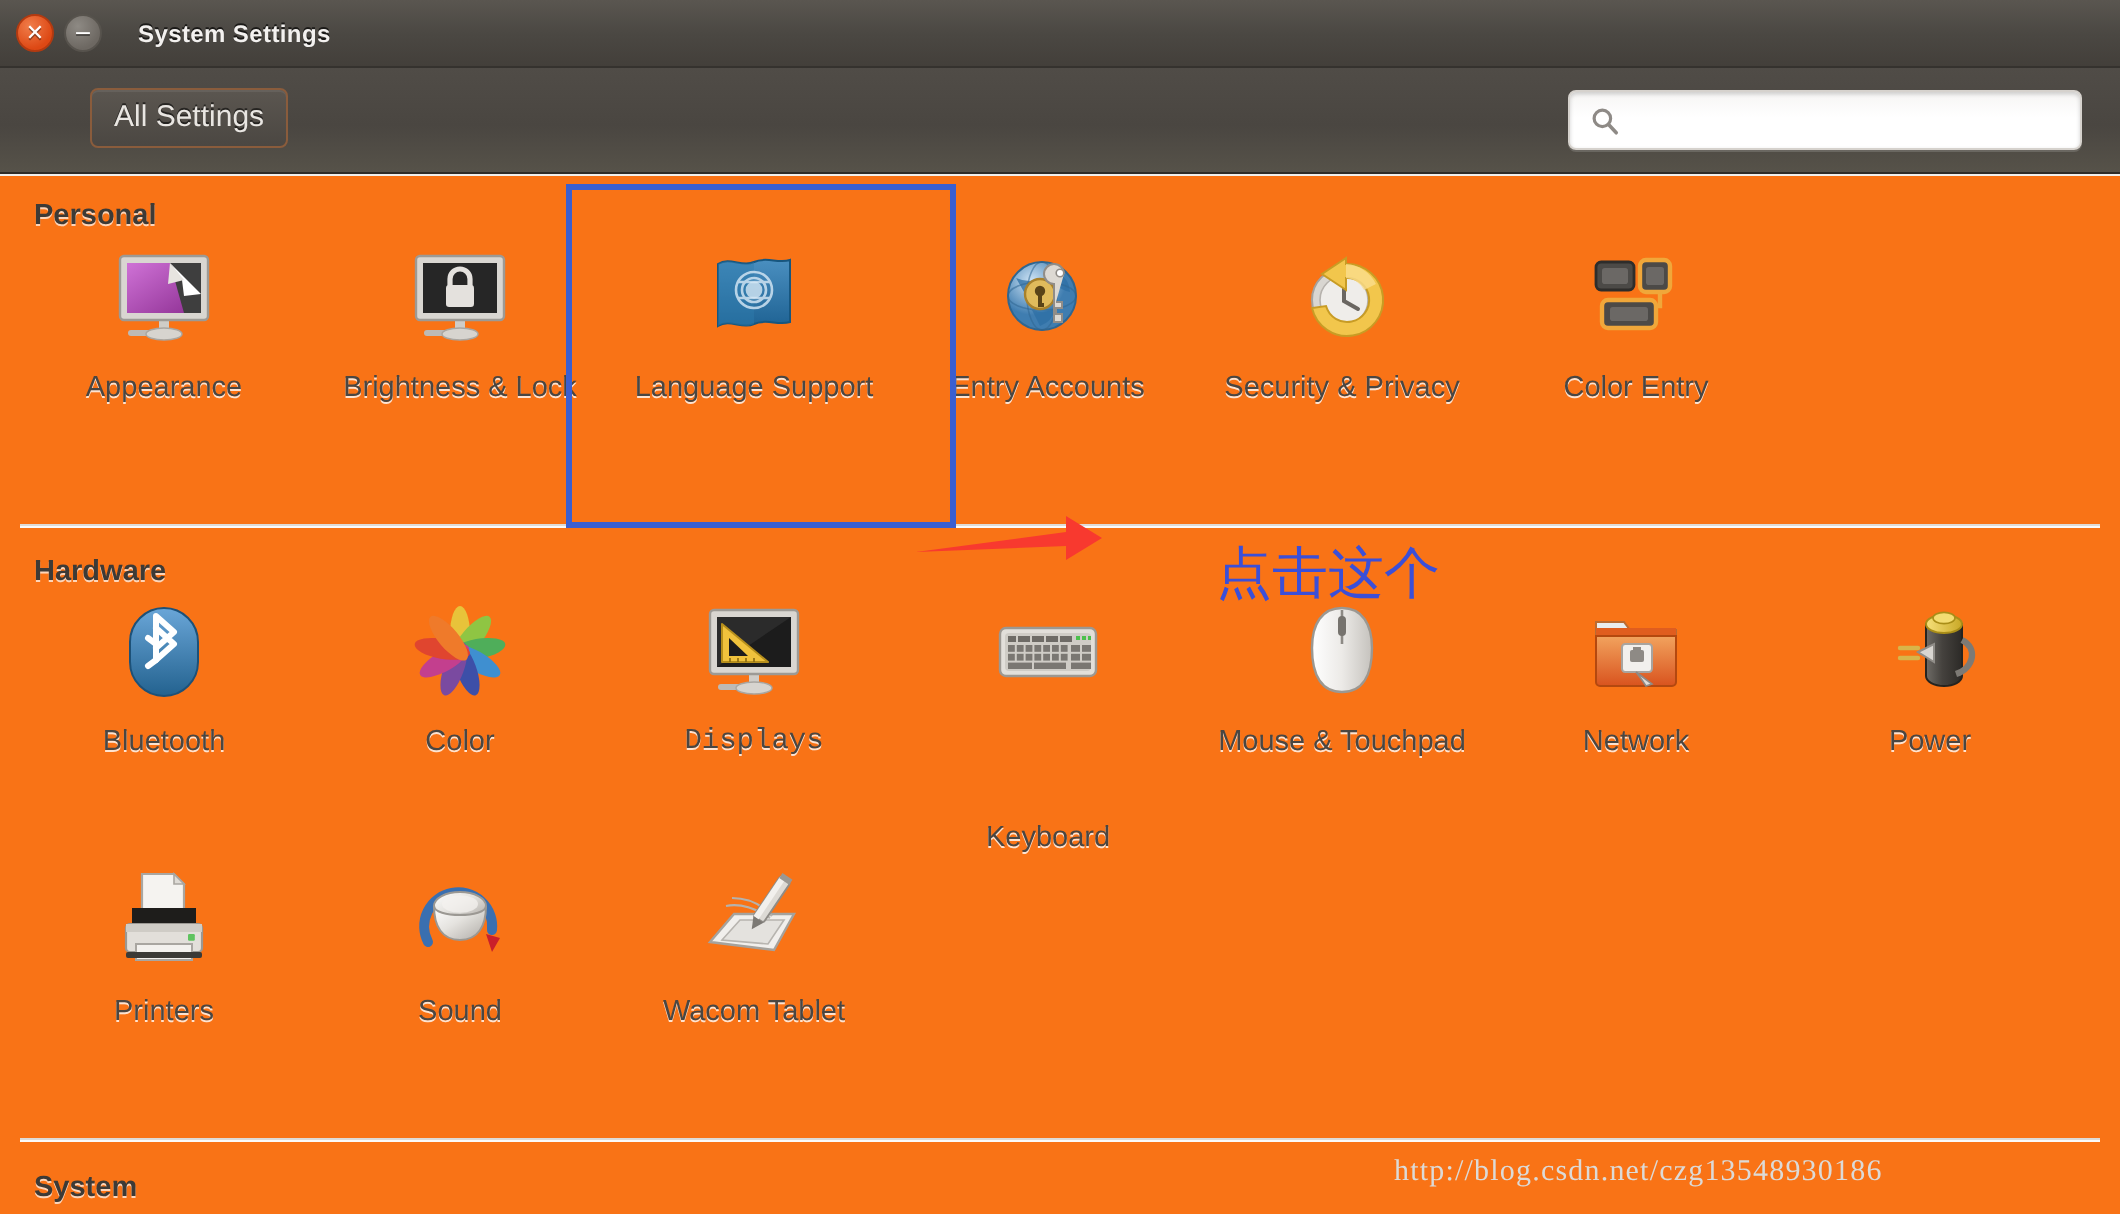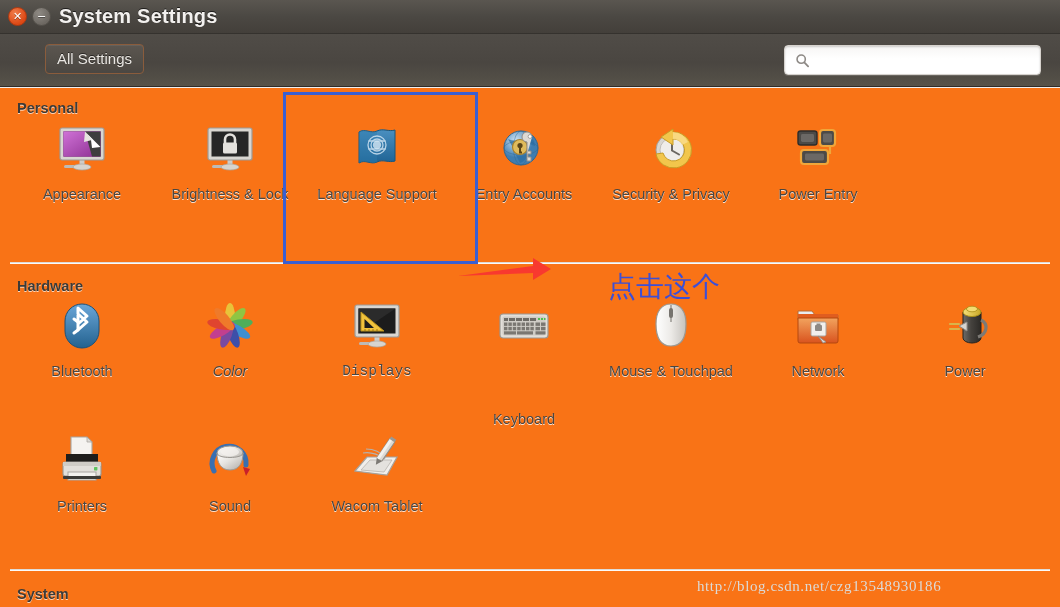--- a/index.html
+++ b/index.html
@@ -29,21 +29,21 @@
   }
   .wbtn.close {
     background: radial-gradient(circle at 35% 30%, #f07d4a, #dd4814 70%);
     border: 1px solid #b33a10; text-shadow: 0 1px 0 rgba(0,0,0,.4);
   }
   .wbtn.min {
     background: radial-gradient(circle at 35% 30%, #8e8a84, #6d6862 70%);
     border: 1px solid #57534d; text-shadow: 0 1px 0 rgba(0,0,0,.4);
   }
   .wtitle {
-    margin-left: 8px; color: #f3f1ef; font-size: 20px; font-weight: bold;
+    margin-left: 18px; color: #f3f1ef; font-size: 12px; font-weight: bold;
     text-shadow: 0 -1px 0 rgba(0,0,0,.65); letter-spacing: .2px;
   }
 
   
   .toolbar {
     position: absolute; left: 0; top: 34px; width: 1060px; height: 53px;
     background: linear-gradient(to bottom, #504c47 0%, #4a4641 55%, #565249 100%);
     border-bottom: 1px solid #2f2c28;
   }
   .allsettings {
@@ -233,21 +233,21 @@
     <div class="tile" style="left:748px; top:33px;">
       <svg class="ico" viewBox="0 0 56 56">
         <rect x="8" y="10" width="19" height="14" rx="2.6" fill="#4c4a47" stroke="#2e2d2b" stroke-width="1.4"></rect>
         <rect x="11" y="13" width="13" height="8" rx="1.4" fill="#6b6865"></rect>
         <rect x="30" y="9" width="15" height="16" rx="3" fill="#4c4a47" stroke="#f0a73a" stroke-width="2.2"></rect>
         <rect x="33" y="12.5" width="9" height="9" rx="1.4" fill="#6b6865"></rect>
         <path d="M40 25 v7 h-5" fill="none" stroke="#f0a73a" stroke-width="2.2"></path>
         <rect x="11" y="29" width="27" height="14" rx="3" fill="#4c4a47" stroke="#f0a73a" stroke-width="2.2"></rect>
         <rect x="15" y="32.5" width="19" height="7" rx="1.4" fill="#6b6865"></rect>
       </svg>
-      <div class="lbl">Power Entry</div>
+      <div class="lbl">Color Entry</div>
     </div>
 
     <div class="divider" style="top:174px;"></div>
 
     <div class="section-title" style="left:17px; top:190px;">Hardware</div>
 
     <div class="tile" style="left:12px; top:210px;">
       <svg class="ico" viewBox="0 0 56 56">
         <defs>
           <linearGradient id="btg" x1="0" y1="0" x2="0" y2="1">
@@ -255,21 +255,21 @@
               <stop offset="1" stop-color="#23628f"></stop>
           </linearGradient>
         </defs>
         <rect x="11" y="6" width="34" height="44" rx="17" fill="url(#btg)" stroke="#1d5178" stroke-width="1"></rect>
         <path d="M24 16 l9 8 l-9 8 v-22 l9 8 l-9 8" fill="none" stroke="#ffffff" stroke-width="3" stroke-linejoin="round" stroke-linecap="round"></path>
         <path d="M24 24 l-4 -3 M24 32 l-4 3" stroke="#ffffff" stroke-width="3" stroke-linecap="round"></path>
       </svg>
       <div class="lbl">Bluetooth</div>
     </div>
 
-    <div class="tile" style="left:160px; top:210px;font-style:italic;">
+    <div class="tile" style="left:160px; top:210px;">
       <svg class="ico" viewBox="0 0 56 56">
         <g transform="translate(28,28)">
           <g id="pt"></g>
           <ellipse rx="5" ry="14" cy="-9" fill="#e8c33a" transform="rotate(0)"></ellipse>
           <ellipse rx="5" ry="14" cy="-9" fill="#8fc543" transform="rotate(40)"></ellipse>
           <ellipse rx="5" ry="14" cy="-9" fill="#4fae5a" transform="rotate(80)"></ellipse>
           <ellipse rx="5" ry="14" cy="-9" fill="#3f8fd0" transform="rotate(120)"></ellipse>
           <ellipse rx="5" ry="14" cy="-9" fill="#3d4fa8" transform="rotate(160)"></ellipse>
           <ellipse rx="5" ry="14" cy="-9" fill="#7a4aa0" transform="rotate(200)"></ellipse>
           <ellipse rx="5" ry="14" cy="-9" fill="#c33f8e" transform="rotate(240)"></ellipse>

